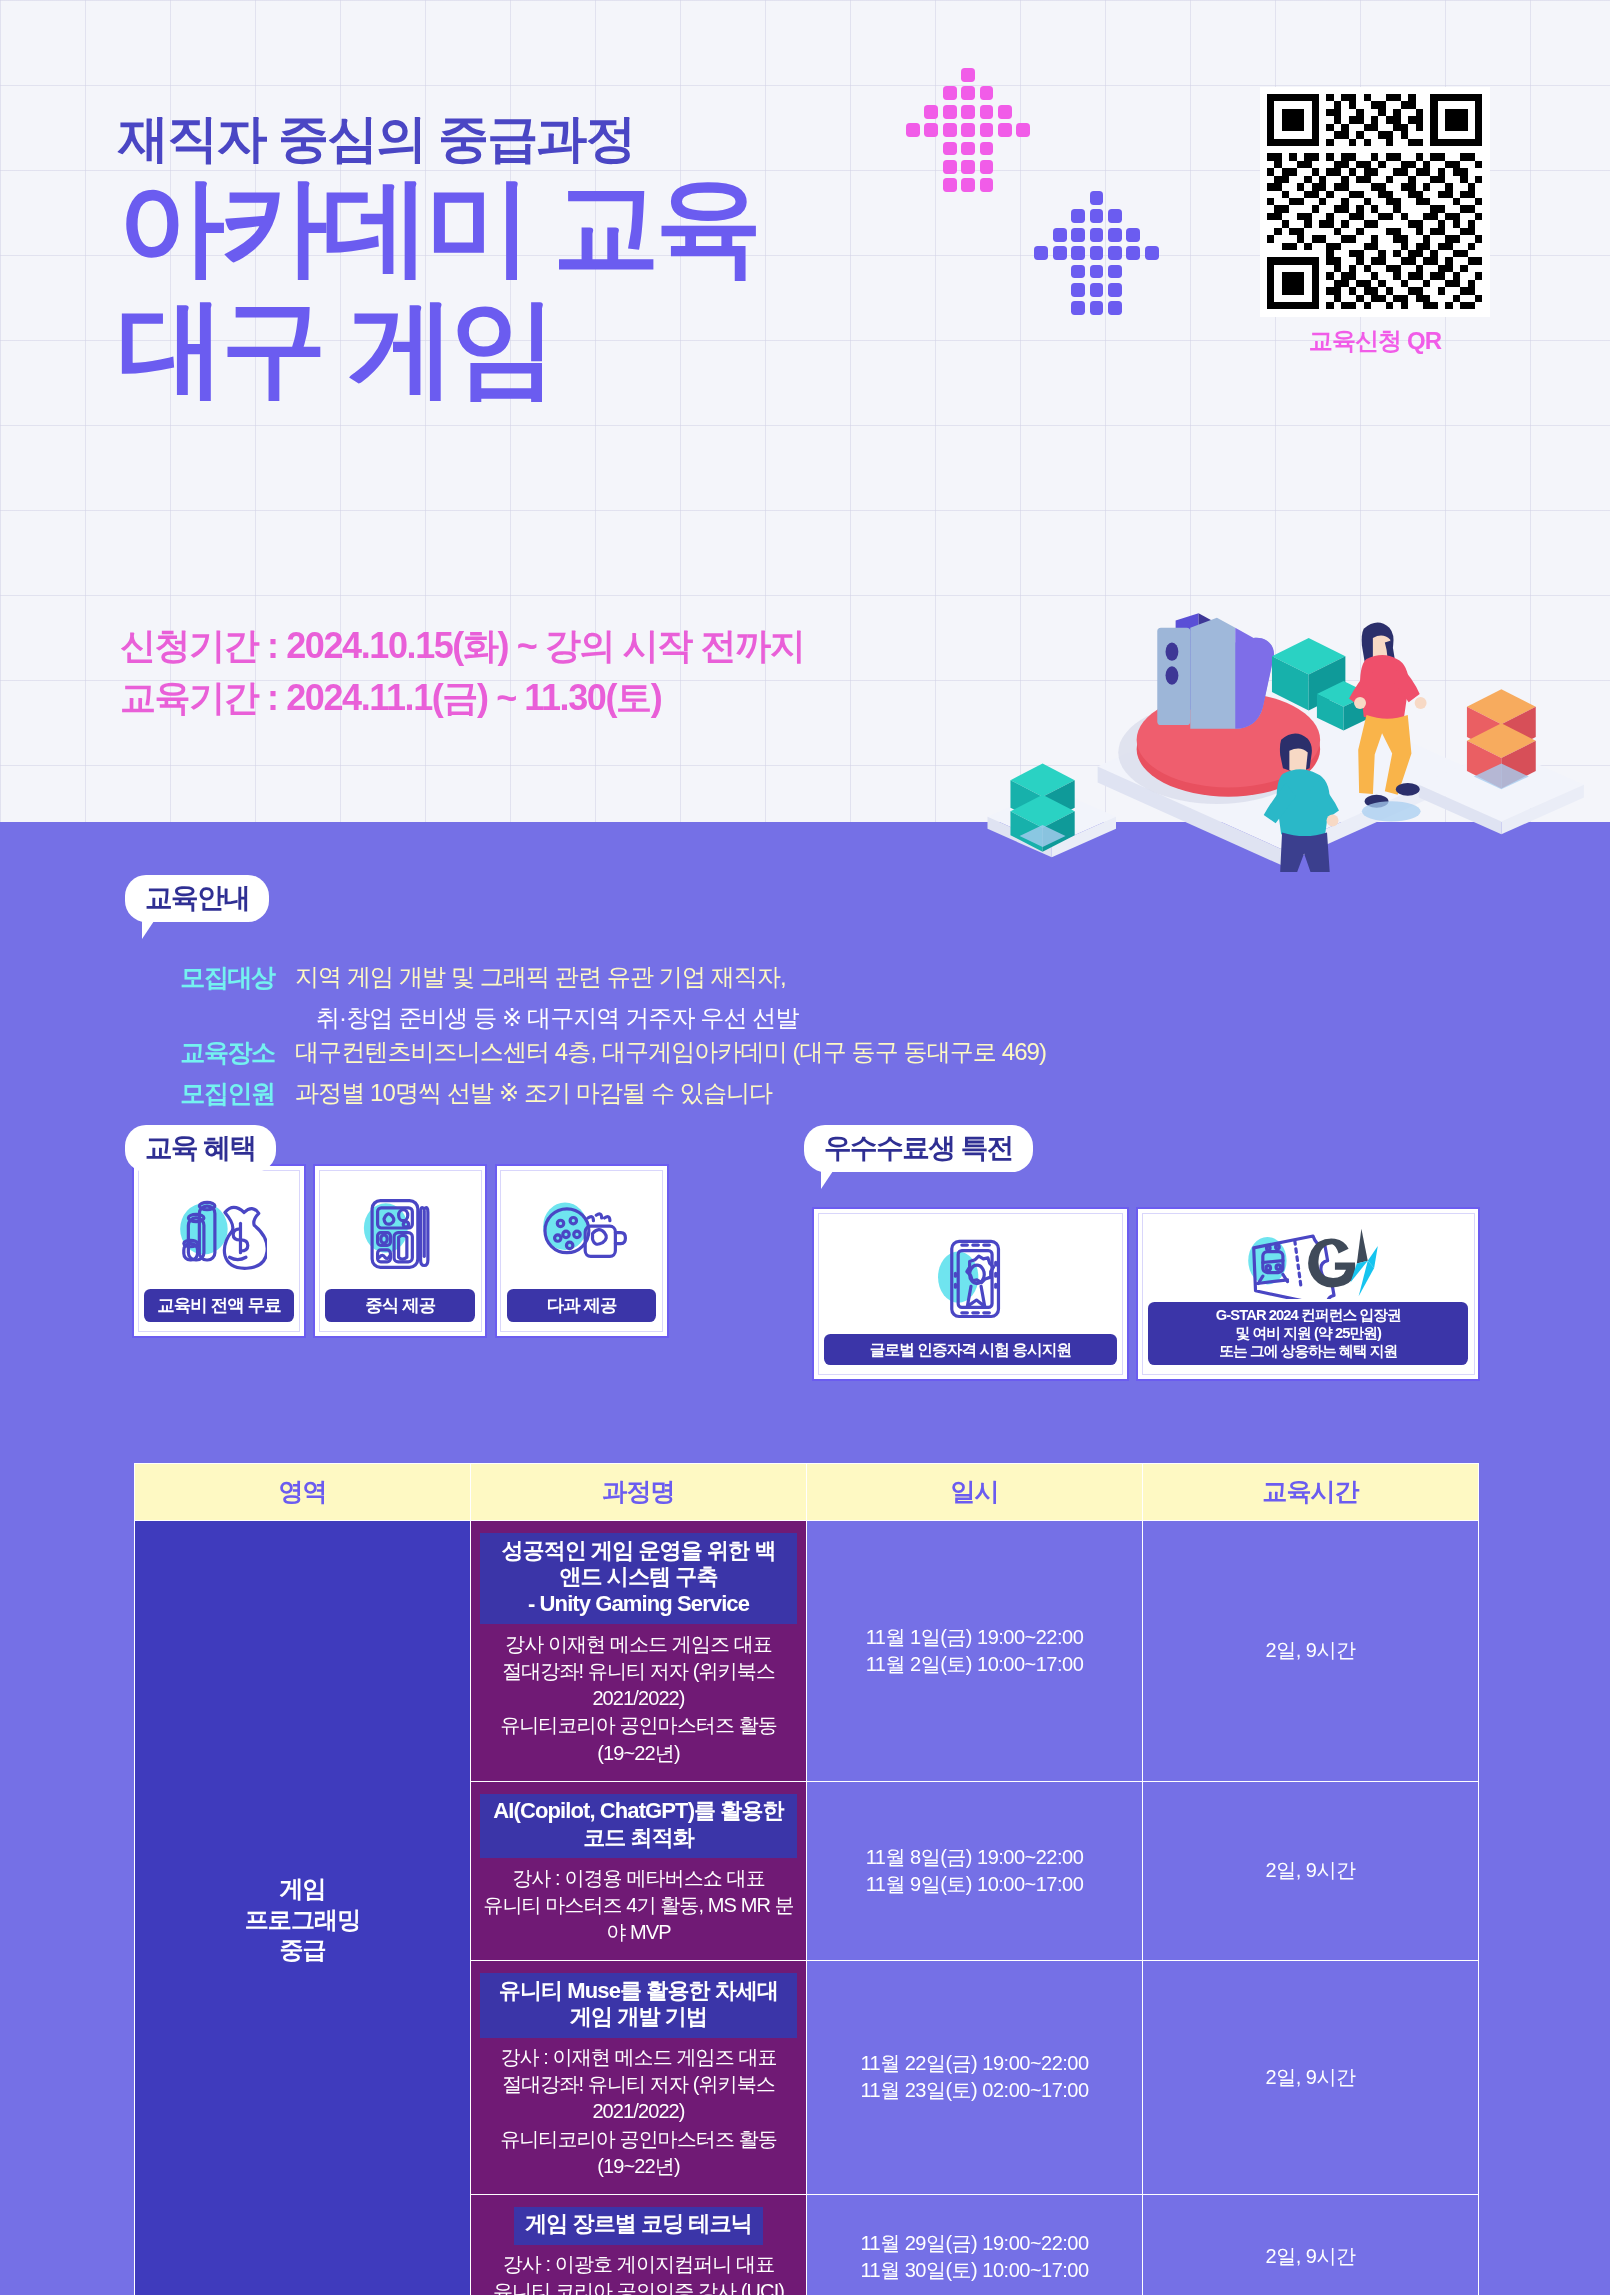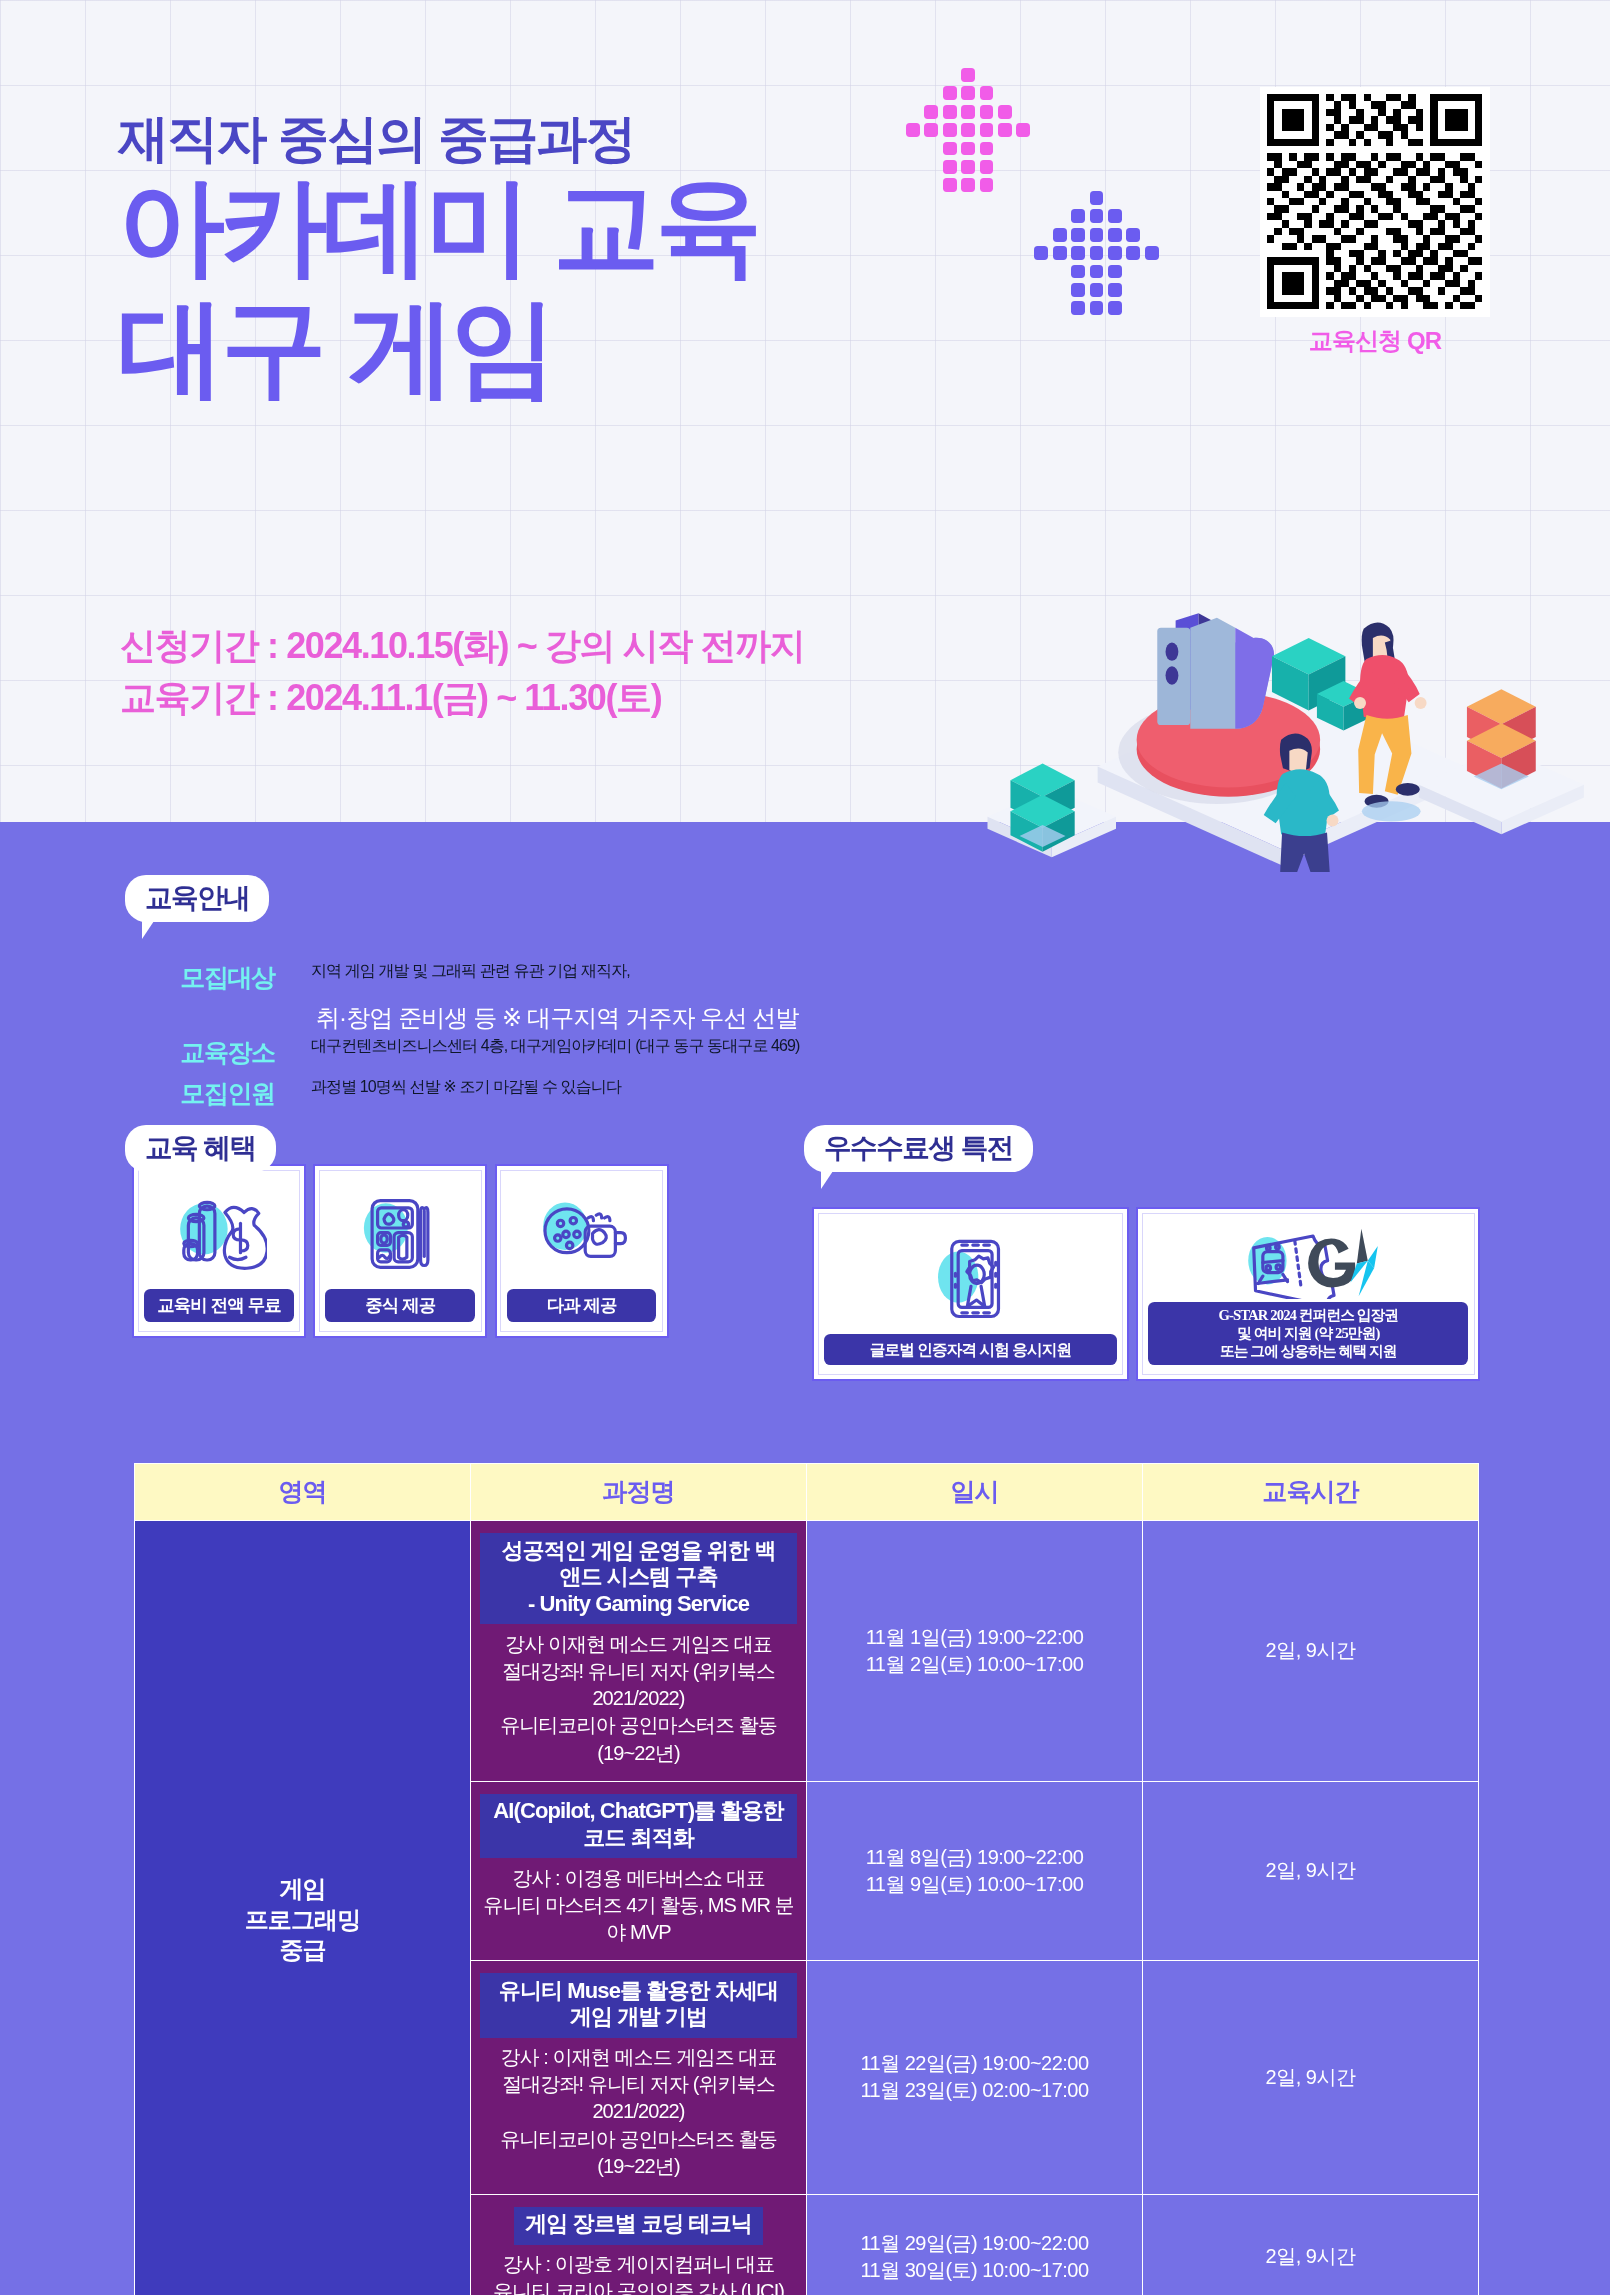--- a/index.html
+++ b/index.html
@@ -166,24 +166,24 @@
     width: 115px;
     flex: 0 0 115px;
     text-align: center;
     font-size: 25px;
     font-weight: 800;
     color: #74f2f0;
     letter-spacing: -1.4px;
     line-height: 1.42;
   }
   .info-val {
-    margin-left: 26px;
-    font-size: 16px;
+    margin-left: 10px;
+    font-size: 24px;
     font-weight: 500;
-    color: #0f172a;
+    color: #fef9c3;
     letter-spacing: -0.9px;
     line-height: 1.42;
   }
   .info-sub {
     margin-left: 146px;
     font-size: 24px;
     font-weight: 500;
     color: #ffffff;
     letter-spacing: -0.9px;
     line-height: 1.42;
@@ -240,21 +240,21 @@
     border-radius: 6.4px;
     font-size: 17.4px;
     font-weight: 700;
     letter-spacing: -0.9px;
     padding: 5.5px 9.2px;
     text-align: center;
     line-height: 1.28;
     width: 100%;
   }
   .card-label.small { font-size: 15.6px; }
-  .card-label.tiny  { font-size: 14.7px; line-height: 1.22; padding: 4.6px 5.5px; font-family: Liberation Serif, serif; }
+  .card-label.tiny  { font-size: 14.7px; line-height: 1.22; padding: 4.6px 5.5px; }
 
   
   .table-wrap {
     position: absolute;
     left: 134px; top: 1463px;
     width: 1345px;
     z-index: 7;
   }
   table.sched {
     width: 100%;

